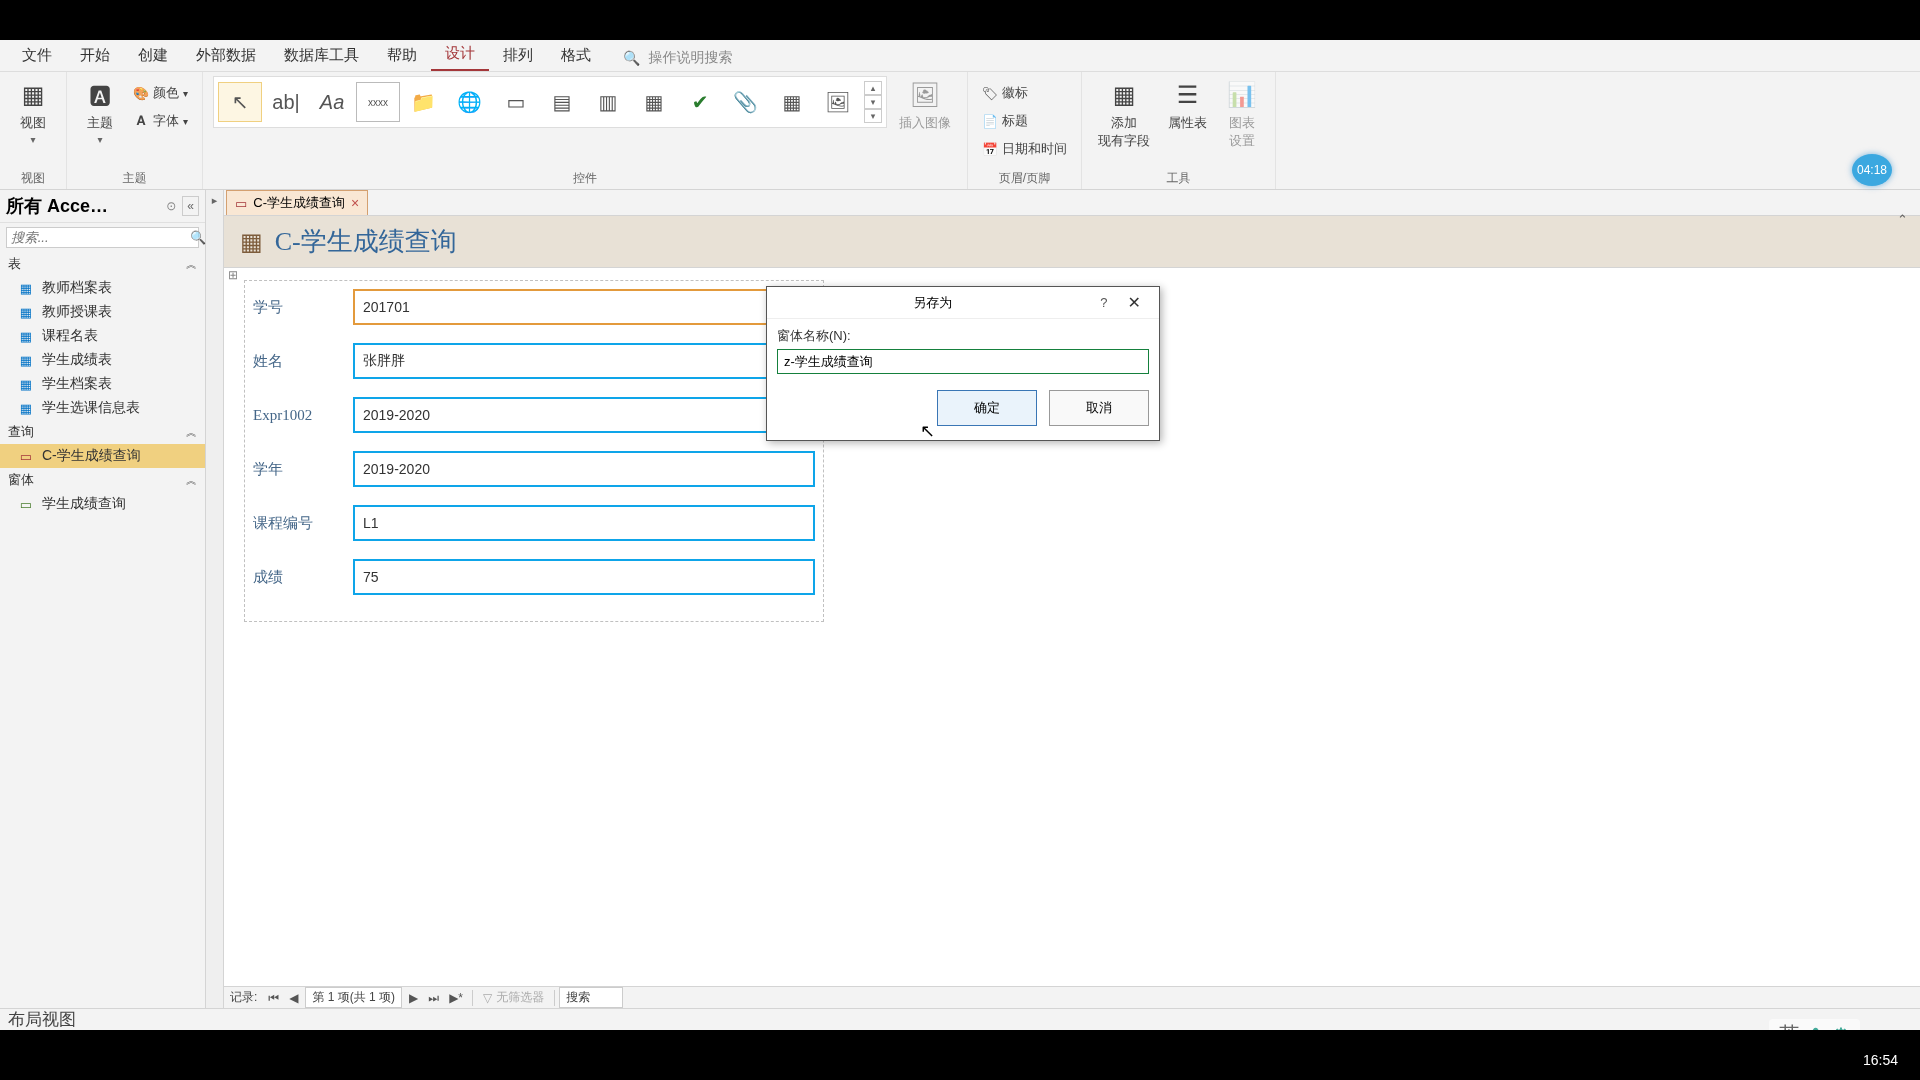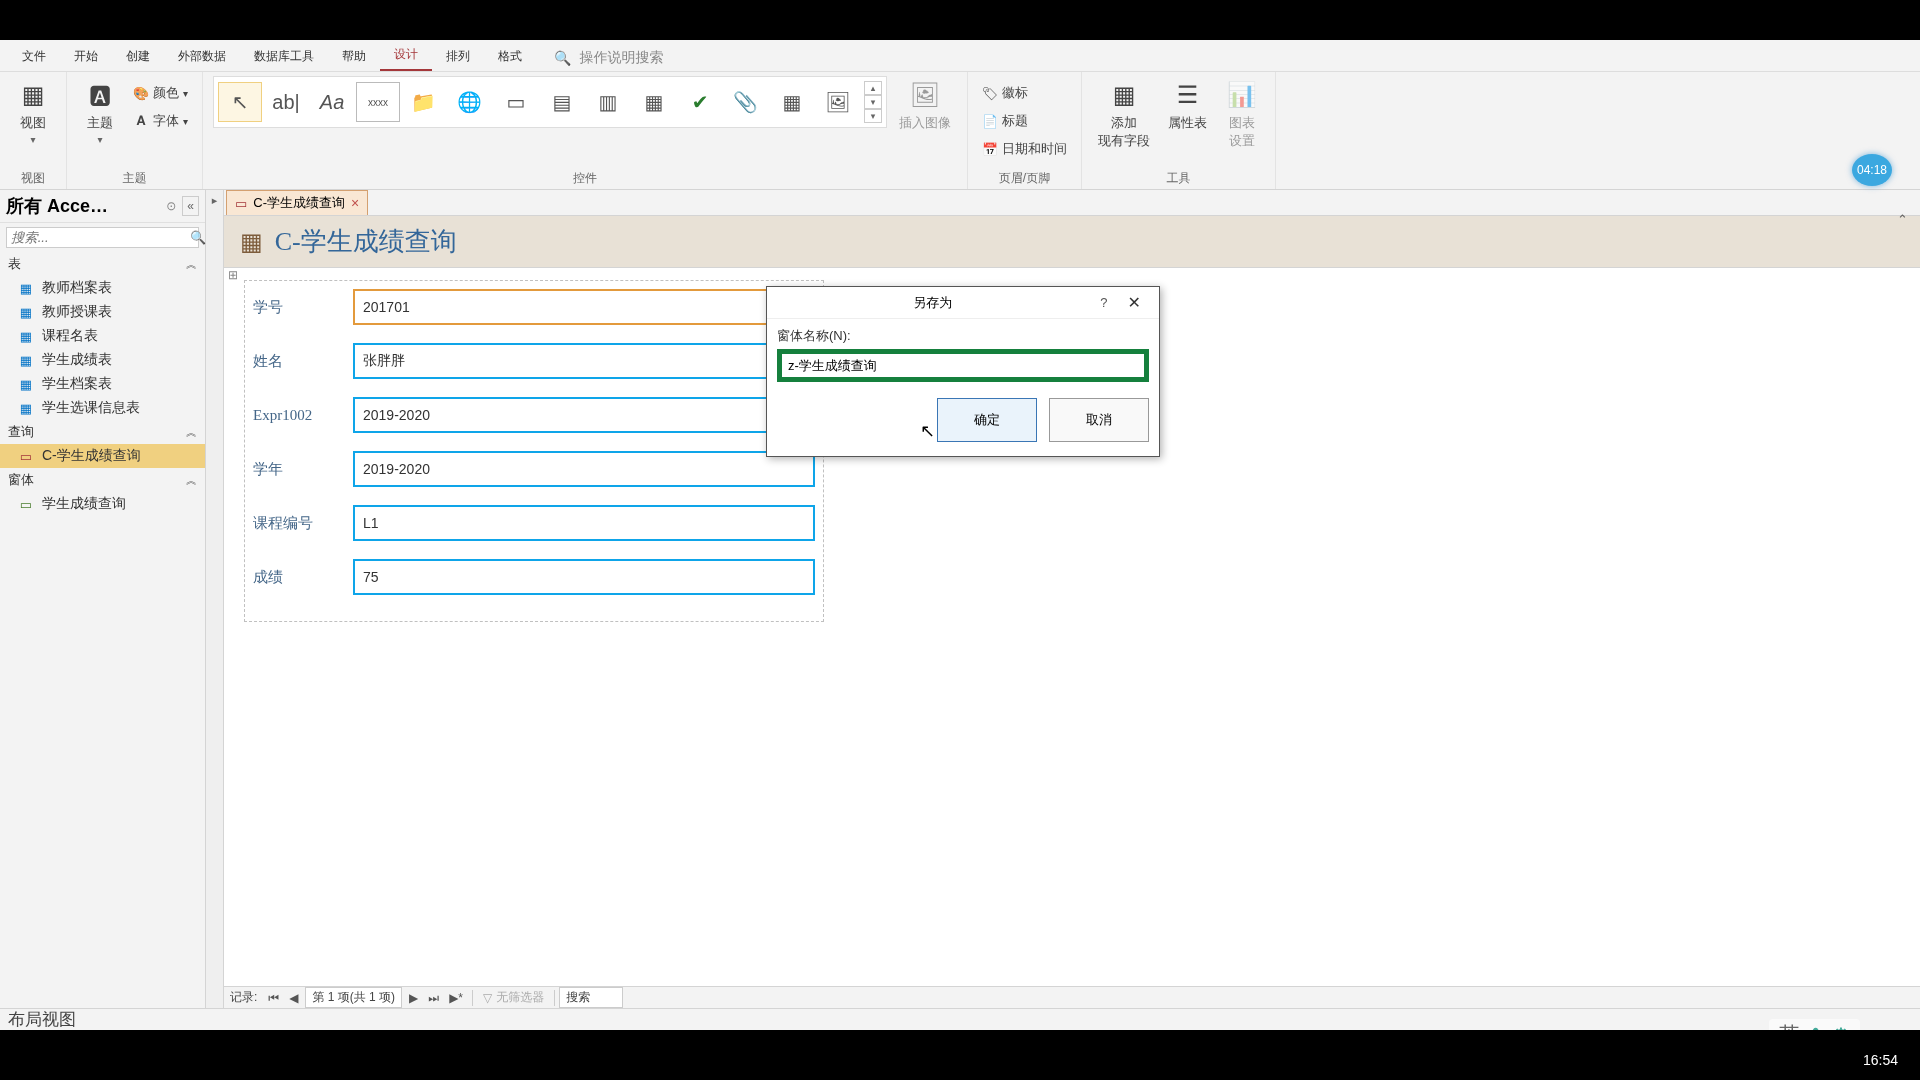--- a/index.html
+++ b/index.html
@@ -4,21 +4,21 @@
 <style>
 * { margin: 0; padding: 0; box-sizing: border-box; font-family: "Microsoft YaHei", "Segoe UI", sans-serif; }
 body { width: 1920px; height: 1080px; background: #000; overflow: hidden; position: relative; }
 .app-window { position: absolute; top: 40px; left: 0; width: 1920px; height: 990px; background: #f3f3f3; }
 .black-top { position: absolute; top: 0; left: 0; width: 1920px; height: 40px; background: #000; }
 .black-bottom { position: absolute; top: 1030px; left: 0; width: 1920px; height: 50px; background: #000; }
 .black-bottom .time { position: absolute; right: 22px; top: 22px; color: #fff; font-size: 14px; }
 
 
 .ribbon-tabs { height: 32px; background: #f3f3f3; display: flex; align-items: flex-end; padding-left: 8px; border-bottom: 1px solid #ddd; }
-.ribbon-tab { padding: 6px 14px 6px; font-size: 12px; color: #333; cursor: pointer; }
+.ribbon-tab { padding: 6px 14px 6px; font-size: 15px; color: #333; cursor: pointer; }
 .ribbon-tab.active { color: #a4373a; border-bottom: 2px solid #a4373a; }
 .ribbon-tab.file { color: #333; }
 .search-box { margin-left: 18px; display: flex; align-items: center; color: #888; font-size: 14px; padding: 4px 0; }
 .search-box .mag { margin-right: 8px; }
 
 
 .ribbon-body { height: 118px; background: #f3f3f3; border-bottom: 1px solid #d4d4d4; display: flex; }
 .rgroup { border-right: 1px solid #e3e3e3; padding: 4px 10px 0; display: flex; flex-direction: column; justify-content: space-between; }
 .rgroup-label { font-size: 12px; color: #666; text-align: center; padding: 2px 0 2px; }
 .rgroup-content { display: flex; align-items: flex-start; gap: 6px; flex: 1; }
@@ -81,23 +81,23 @@
 .status-bar { position: absolute; left: 0; right: 0; bottom: 0; height: 22px; background: #f3f3f3; border-top: 1px solid #d4d4d4; display: flex; align-items: center; padding: 0 8px; font-size: 17px; color: #444; }
 
 
 .dialog { position: absolute; top: 286px; left: 766px; width: 394px; background: #fff; border: 1px solid #555; box-shadow: 2px 2px 8px rgba(0,0,0,0.3); z-index: 100; }
 .dlg-title { height: 32px; display: flex; align-items: center; padding: 0 8px; font-size: 13px; border-bottom: 1px solid #eee; text-align: center; }
 .dlg-title .t { flex: 1; }
 .dlg-title .help { padding: 0 10px; color: #555; cursor: pointer; }
 .dlg-title .close { padding: 0 10px; color: #333; font-size: 16px; cursor: pointer; }
 .dlg-body { padding: 8px 10px 14px; }
 .dlg-body .lab { font-size: 13px; color: #333; margin-bottom: 4px; }
-.dlg-body input { width: 100%; border: 5px solid #15803d; padding: 4px 6px; font-size: 13px; }
+.dlg-body input { width: 100%; border: 1px solid #15803d; padding: 4px 6px; font-size: 13px; }
 .dlg-btns { display: flex; justify-content: flex-end; gap: 12px; margin-top: 16px; }
-.dlg-btns button { width: 100px; height: 44px; font-size: 13px; background: #f9f9f9; border: 1px solid #999; cursor: pointer; }
+.dlg-btns button { width: 100px; height: 36px; font-size: 13px; background: #f9f9f9; border: 1px solid #999; cursor: pointer; }
 .dlg-btns button.primary { border: 1px solid #3a76b5; background: #eaf3fb; }
 
 
 .badge-clock { position: absolute; top: 154px; right: 28px; width: 40px; height: 32px; border-radius: 50%; background: #3ba8e0; color: #fff; font-size: 12px; display: flex; align-items: center; justify-content: center; box-shadow: 0 0 6px rgba(0,120,200,0.5);}
 .collapse-ribbon { position: absolute; top: 212px; right: 12px; font-size: 13px; color: #666; }
 
 
 .ime-bar { position: absolute; right: 60px; bottom: 30px; display: flex; align-items: center; gap: 8px; font-size: 20px; color: #666; background: #fafafa; padding: 2px 10px; border-radius: 4px;}
 
 

